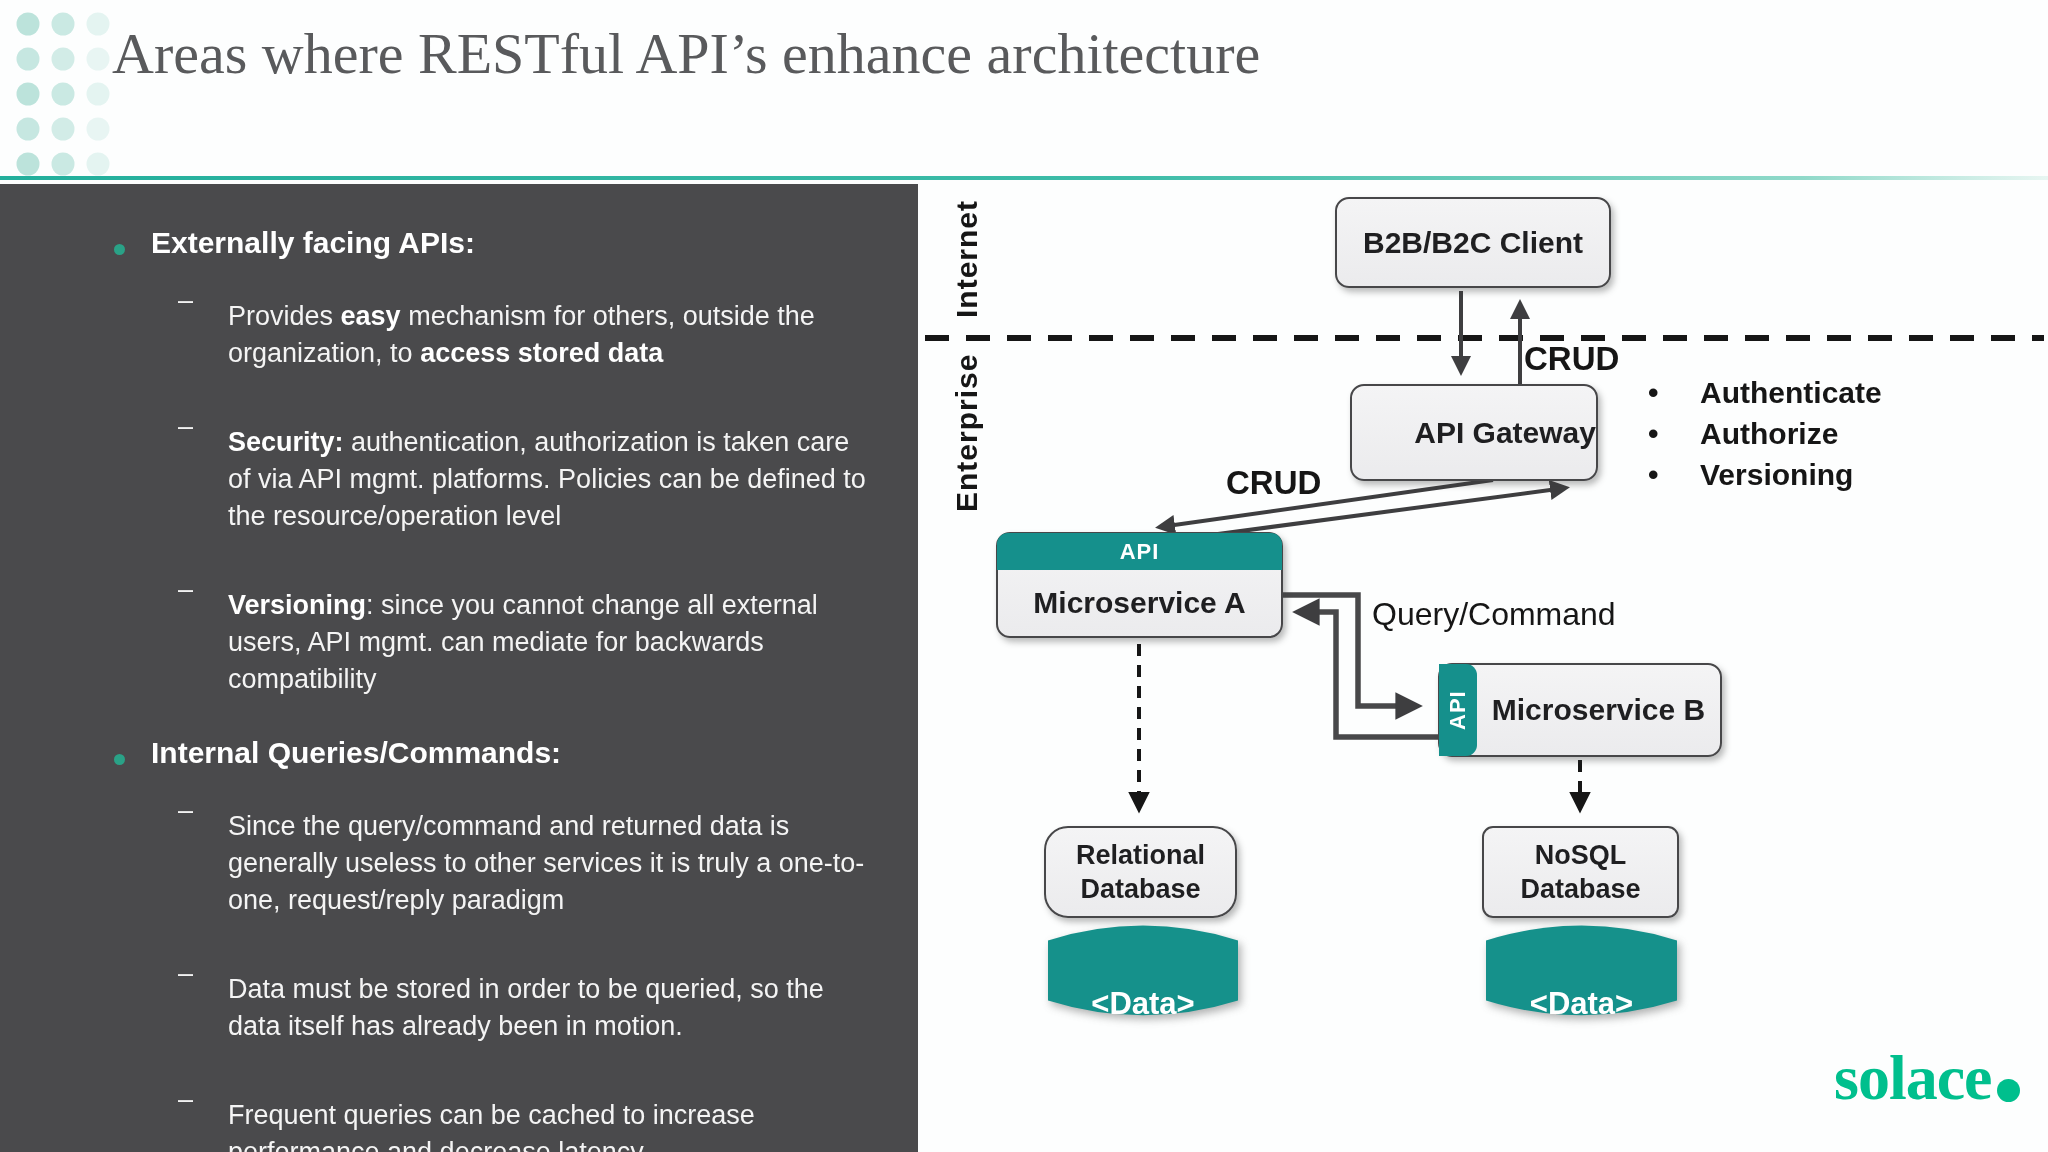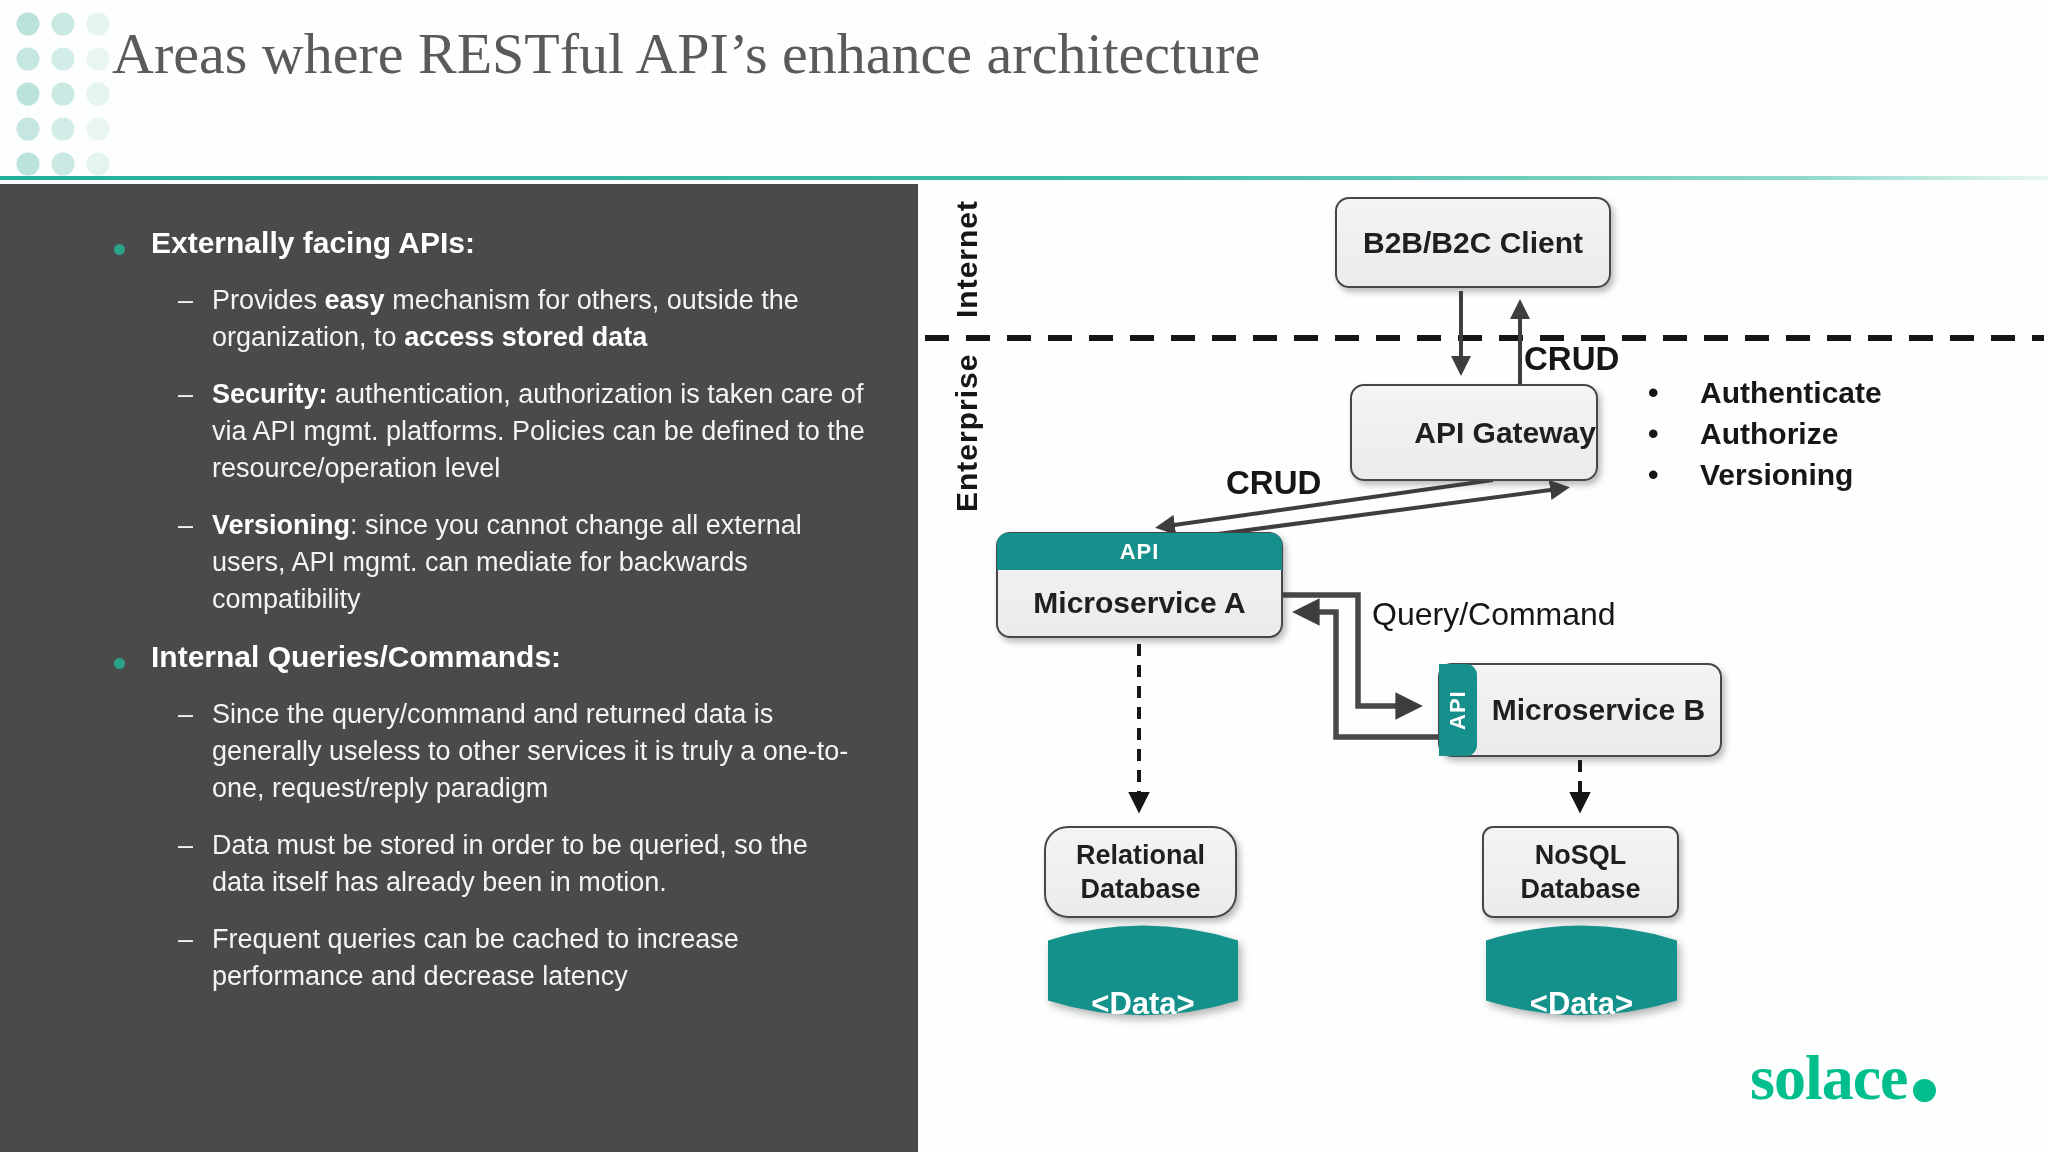--- a/index.html
+++ b/index.html
@@ -29,21 +29,21 @@
   .panel{
     position:absolute;left:0;top:184px;width:918px;height:968px;
     background:var(--panel);color:#fff;
   }
   .bullets{padding-top:40px;}
   .sec{display:flex;align-items:center;margin:0 0 20px 114px;}
   .sec .dot{flex:0 0 auto;width:11px;height:11px;border-radius:50%;background:#2aa287;margin:13px 26px 0 0;}
   .sec-label{font-size:30px;font-weight:bold;line-height:38px;}
   .item{display:flex;align-items:flex-start;margin:0 30px 20px 178px;}
   .item .dash{flex:0 0 auto;width:34px;font-size:27px;line-height:37px;color:#f2f2f2;}
-  .itext{margin:0;font-size:27px;line-height:37px;max-width:655px;color:#f4f4f4;font-weight:400;}
+  .itext{margin:16px;font-size:27px;line-height:37px;max-width:655px;color:#f4f4f4;font-weight:400;}
   .itext b{font-weight:bold;color:#ffffff;}
   
   .edges{position:absolute;left:0;top:0;z-index:1;}
   .boundary{stroke:#161616;stroke-width:6;stroke-dasharray:24 17;}
   .solid{stroke:#3e3e40;stroke-width:4;fill:none;}
   .thick{stroke:#48484a;stroke-width:5.5;fill:none;}
   .dashedln{stroke:#161616;stroke-width:4;stroke-dasharray:12 9;fill:none;}
   .node,.zone-label,.edge-label,.features,.barrel{position:absolute;z-index:2;font-weight:bold;}
   .node{
     background:linear-gradient(180deg,#f4f4f5,#ebebed);
@@ -88,21 +88,21 @@
   .zone-enterprise{left:948px;top:358px;width:38px;height:150px;}
   .edge-label{color:#161616;white-space:nowrap;}
   .crud-top{left:1524px;top:340px;font-size:33px;font-weight:600;}
   .crud-mid{left:1226px;top:464px;font-size:33px;font-weight:600;}
   .query-cmd{left:1372px;top:596px;font-size:32px;font-weight:500;}
   .features{left:1648px;top:372px;}
   .feature-row{display:flex;align-items:center;height:41px;}
   .feature-bullet{width:52px;font-size:30px;color:#161616;}
   .feature-label{font-size:30px;color:#161616;}
   
-  .logo{position:absolute;left:1750px;top:1046px;display:flex;align-items:flex-end;z-index:2;}
+  .logo{position:absolute;left:1834px;top:1046px;display:flex;align-items:flex-end;z-index:2;}
   .logo-text{font-family:"Liberation Serif",serif;font-weight:bold;font-size:64px;line-height:64px;color:var(--logo);letter-spacing:-1px;}
   .logo-dot{width:23px;height:23px;border-radius:50%;background:var(--logo);margin:0 0 8px 5px;}
 </style>
 </head>
 <body>
 
 <div class="slide">
 
   <svg class="dots" width="120" height="180">
       <circle cx="20" cy="18" r="11.5" fill="#35ab93" fill-opacity="0.32"></circle>

